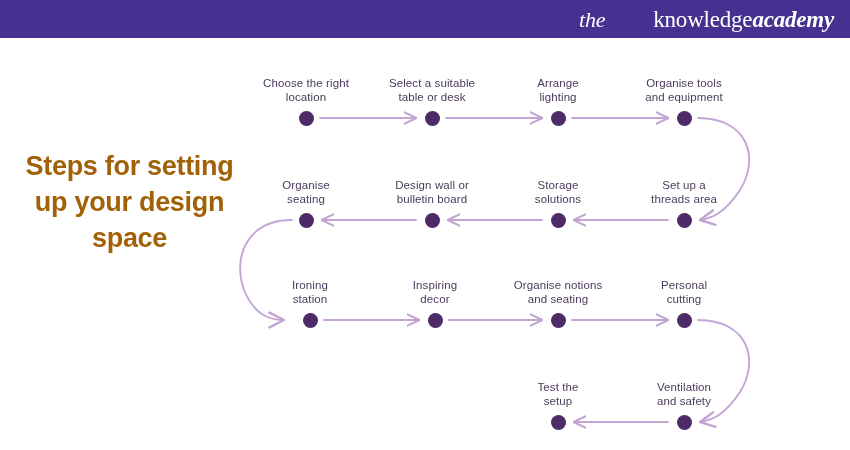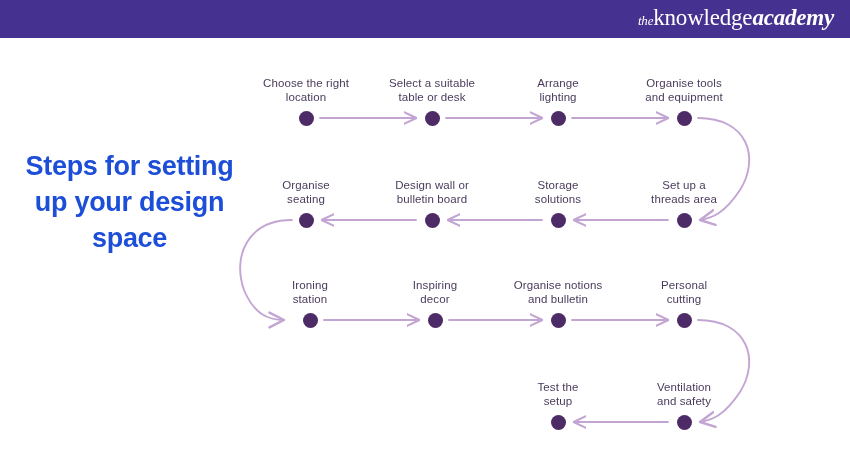--- a/index.html
+++ b/index.html
@@ -30,38 +30,39 @@
     margin-right: 16px;
     color: #ffffff;
     font-family: "Liberation Serif", serif;
     font-size: 23px;
     line-height: 23px;
     white-space: nowrap;
     letter-spacing: -0.2px;
   }
   #brand-logo .lg-the {
     font-style: italic;
-    font-size: 13px;
+    font-size: 22px;
   }
   #brand-logo .lg-knowledge {
     font-weight: normal;
+    margin-left: 48px;
   }
   #brand-logo .lg-academy {
     font-weight: bold;
     font-style: italic;
   }
 
   
   #page-title {
     position: absolute;
     left: 22px;
     top: 148px;
     width: 215px;
     text-align: center;
-    color: #1d4ed8;
+    color: #a16207;
     font-size: 27px;
     line-height: 36px;
     font-weight: bold;
     letter-spacing: -0.3px;
   }
 
   
   #flow-canvas {
     position: absolute;
     left: 0; top: 38px;
@@ -226,21 +227,21 @@
     <div class="step-label above">
       <span>Inspiring</span><br>
       <span>decor</span>
     </div>
   </div>
 
   <div class="step-node" style="left:558px; top:282px;">
     <div class="step-dot"></div>
     <div class="step-label above">
       <span>Organise notions</span><br>
-      <span>and bulletin</span>
+      <span>and seating</span>
     </div>
   </div>
 
   <div class="step-node" style="left:684px; top:282px;">
     <div class="step-dot"></div>
     <div class="step-label above">
       <span>Personal</span><br>
       <span>cutting</span>
     </div>
   </div>

